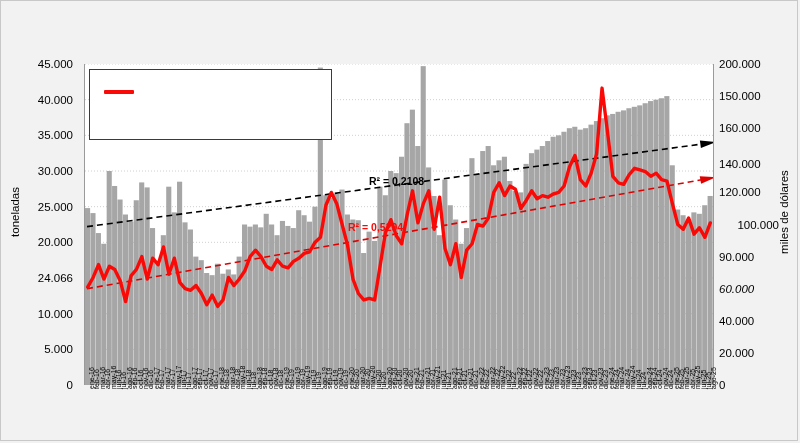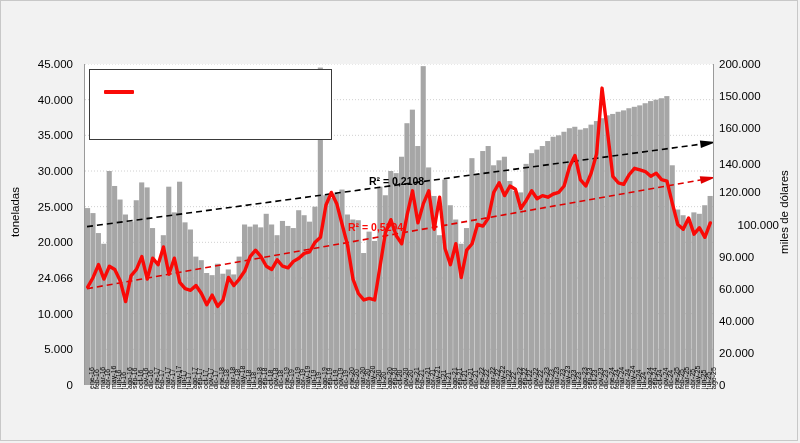--- a/index.html
+++ b/index.html
@@ -109,21 +109,21 @@
       <div class="ytick left" style="top: 200.667px;">25.000</div>
       <div class="ytick left" style="top: 165px;">30.000</div>
       <div class="ytick left" style="top: 129.333px;">35.000</div>
       <div class="ytick left" style="top: 93.6667px;">40.000</div>
       <div class="ytick left" style="top: 58px;">45.000</div>
     </div>
   <div id="y-right-ticks">
       <div class="ytick right" style="top: 379px;">0</div>
       <div class="ytick right" style="top: 346.9px;">20.000</div>
       <div class="ytick right" style="top: 314.8px;">40.000</div>
-      <div class="ytick right" style="top: 282.7px;">60.000</div>
+      <div class="ytick right" style="top: 282.7px; font-style: italic;">60.000</div>
       <div class="ytick right" style="top: 250.6px;">90.000</div>
       <div class="ytick right" style="top: 218.5px; text-align: right;">100.000</div>
       <div class="ytick right" style="top: 186.4px;">120.000</div>
       <div class="ytick right" style="top: 158px;">140.000</div>
       <div class="ytick right" style="top: 122.2px;">160.000</div>
       <div class="ytick right" style="top: 90.1px;">150.000</div>
       <div class="ytick right" style="top: 58px;">200.000</div>
     </div>
 
   <div id="plot">

